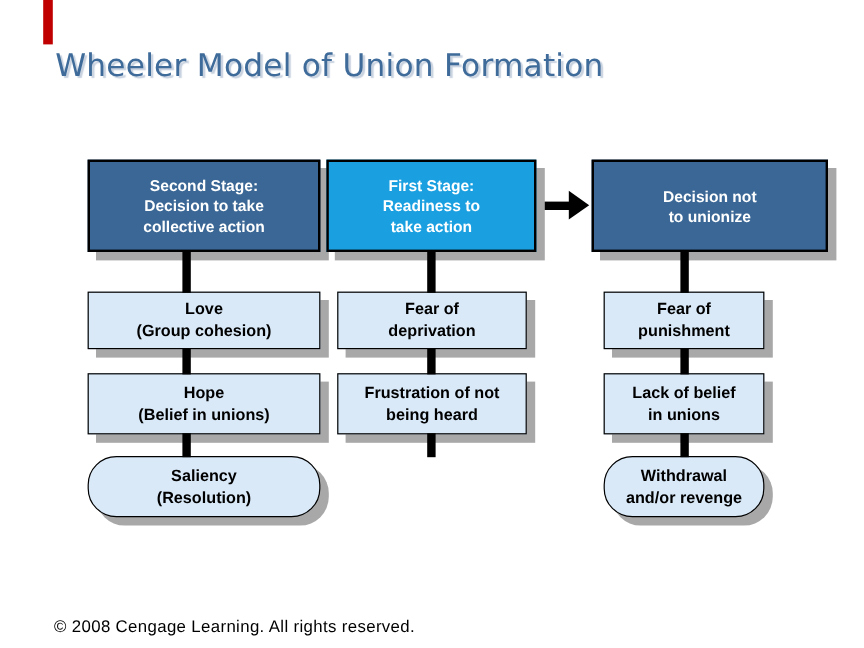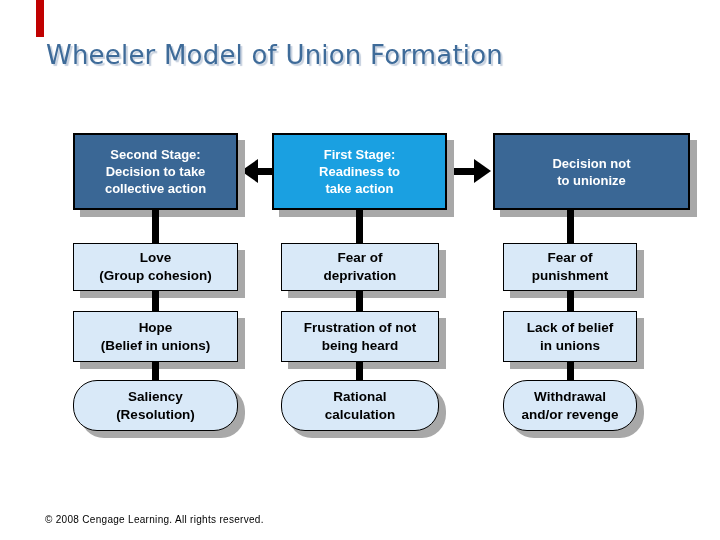--- a/index.html
+++ b/index.html
@@ -32,21 +32,21 @@
     box-shadow:7px 7px 0 0 var(--shadow,#a8a8a8);
   }
   .box-text{white-space:pre-line;font-weight:bold;}
   .box.dark{background:var(--dark-box,#3a6795);}
   .box.dark .box-text{color:#ffffff;font-size:13px;line-height:17px;}
   .box.bright{background:var(--bright-box,#1aa0e1);text-align:center;}
   .box.bright .box-text{color:#ffffff;font-size:13px;line-height:17px;}
   .box.light{background:var(--light-box,#d9e9f8);border-width:1.5px;}
   .box.light .box-text{color:#000000;font-size:13.5px;line-height:18px;}
   
-  .col1{left:73px;width:165px;}
+  .col1{left:73px;width:194px;}
   .col2{left:272px;width:175px;}
   .col3{left:493px;width:197px;}
   .col2s{left:281px;width:158px;}
   .col3s{left:503px;width:134px;}
   
   .rowH{top:133px;height:77px;}
   .row2{top:243px;height:48px;justify-content:center;}
   .row3{top:311px;height:51px;}
   .row4{top:380px;height:51px;border-radius:24px;}
   
@@ -59,21 +59,21 @@
   .arrow-part{position:absolute;z-index:1;}
   .shaft{background:#000;top:168px;height:7px;}
   .shaft-left{left:255px;width:19px;}
   .shaft-right{left:446px;width:31px;}
   .head{width:0;height:0;top:159px;}
   .head-left{left:241px;border-top:12px solid transparent;border-bottom:12px solid transparent;border-right:17px solid #000;}
   .head-right{left:474px;border-top:12px solid transparent;border-bottom:12px solid transparent;border-left:17px solid #000;}
   
   .copyright{
     position:absolute;left:45px;top:514px;
-    font-size:10px;letter-spacing:0.3px;color:#000;
+    font-size:14px;letter-spacing:0.3px;color:#000;
   }
   .page-number{
     position:absolute;right:16px;top:513px;
     font-size:10.5px;color:#000;
   }
 </style>
 </head>
 <body>
 
 <div class="slide">
@@ -135,24 +135,20 @@
   </div>
   <div class="box light col3s row3">
     <span class="box-text">Lack of belief
 in unions</span>
   </div>
 
   <div class="box light col1 row4">
     <span class="box-text">Saliency
 (Resolution)</span>
   </div>
-  <div class="box light col2s row4">
-    <span class="box-text">Rational
-calculation</span>
-  </div>
   <div class="box light col3s row4">
     <span class="box-text">Withdrawal
 and/or revenge</span>
   </div>
 
   <div class="copyright">© 2008 Cengage Learning. All rights reserved.</div>
   <div class="page-number">4</div>
 
 </div>
 

